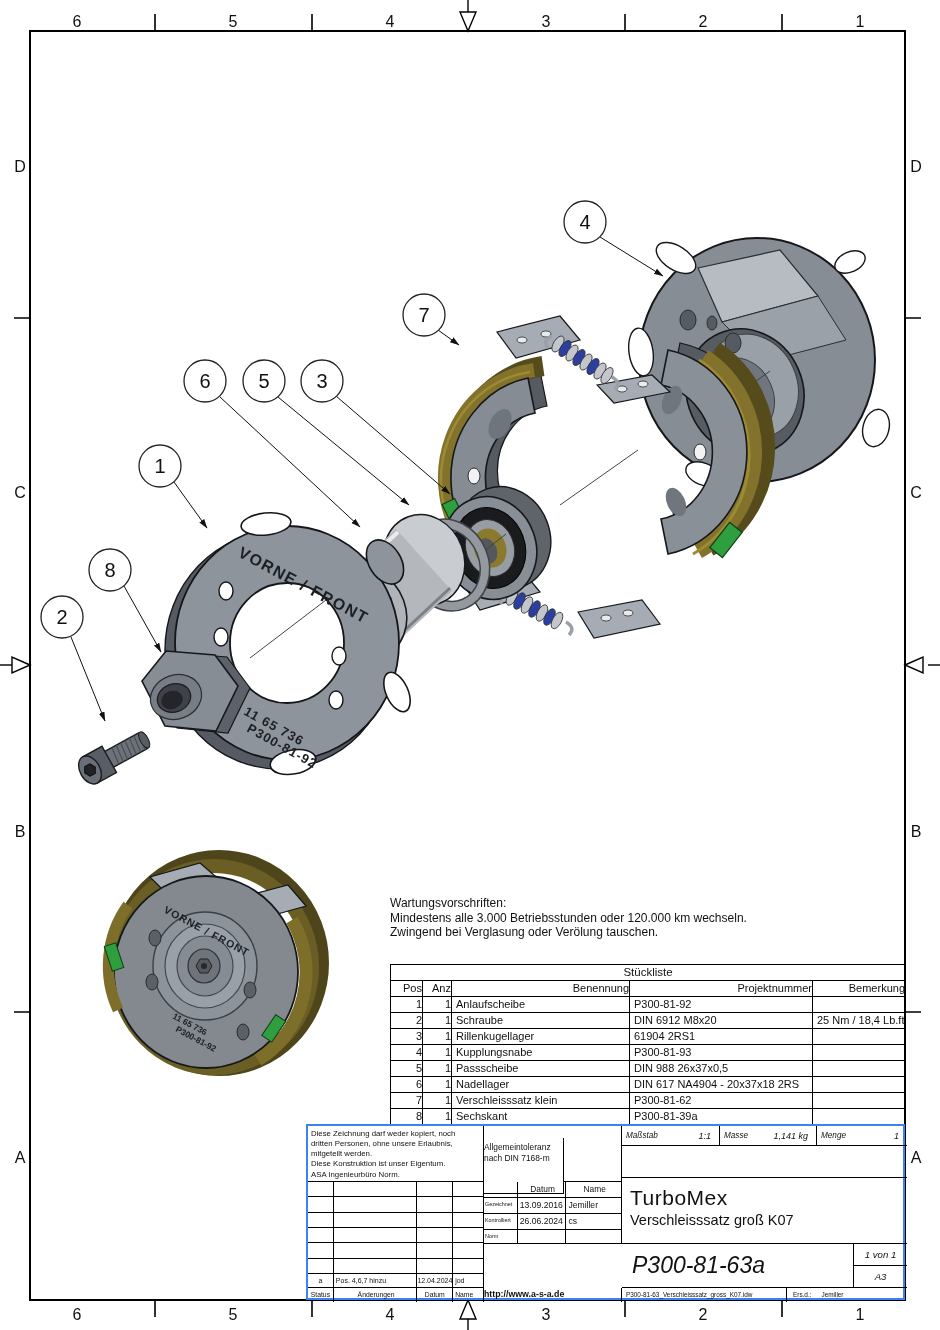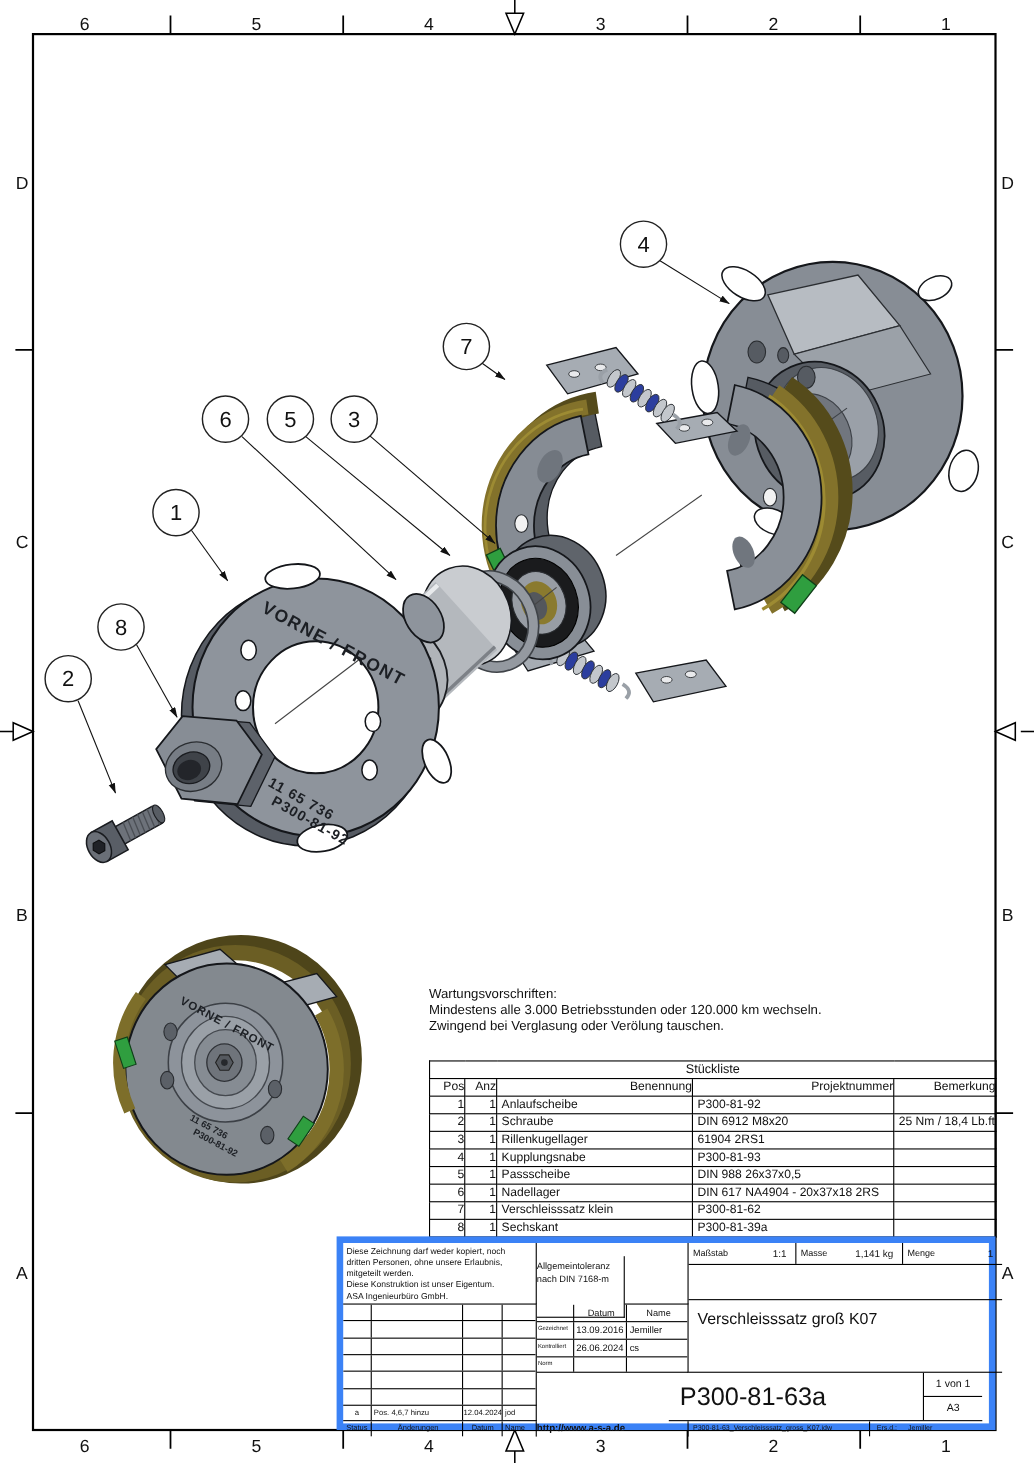--- a/index.html
+++ b/index.html
@@ -11,21 +11,21 @@
   
   .wartung { left:390px; top:896px; width:490px; font-size:12px; line-height:1.22; }
 
   
   table.bom { position:absolute; left:390px; top:964px; width:515px; border-collapse:collapse; table-layout:fixed; font-size:11px; }
   table.bom td { border:1px solid #000; height:16px; padding:0 4px; overflow:hidden; white-space:nowrap; line-height:1; }
   table.bom td.c { text-align:right; padding:0; }
   table.bom td.title { text-align:center; font-size:11.5px; }
 
   
-  .tblock { left:306px; top:1124px; width:599px; height:176px; border:6px solid #3b82f6; font-size:8px; }
+  .tblock { left:306px; top:1124px; width:599px; height:176px; border:2px solid #3b82f6; font-size:8px; }
   .tb { position:absolute; border-right:1px solid #000; border-bottom:1px solid #000; overflow:hidden; }
   .copyright { left:0; top:0; width:176px; height:56px; padding:3px 2px 0 3px; font-size:7.8px; line-height:1.3; }
   .tolbox { left:176px; top:12px; width:80px; height:56px; text-align:left; padding-top:4px; font-size:8.4px; line-height:1.35; }
   .matbox-sm { left:256px; top:0; width:58px; height:56px; }
   .revgrid { left:0; top:56px; width:176px; height:92px; }
   .revgrid .rg-row { display:flex; height:15.33px; border-bottom:1px solid #000; }
   .revgrid .rg-row:last-child { border-bottom:none; }
   .rg-c1 { width:26px; border-right:1px solid #000; }
   .rg-c2 { width:84px; border-right:1px solid #000; }
   .rg-c3 { width:36px; border-right:1px solid #000; }
@@ -41,28 +41,28 @@
   .so-row { display:flex; border-bottom:1px solid #000; }
   .so-row:last-child { border-bottom:none; }
   .so-l { width:34px; border-right:1px solid #000; font-size:5.4px; padding:3px 0 0 1px; }
   .so-d { width:49px; border-right:1px solid #000; padding:2px 0 0 2px; font-size:8.6px; }
   .so-n { width:55px; padding:2px 0 0 2px; font-size:8.6px; }
   .so-h { height:15px; line-height:15px; padding-top:0 !important; text-align:center; font-size:8.4px; }
   .logobox { left:176px; top:118px; width:138px; height:44px; text-align:center; }
   .logobox .co { font-size:9px; margin-top:-2px; }
   .urlrow { left:176px; top:162px; width:138px; height:14px; border-bottom:none; text-align:left; font-size:8.8px; font-weight:bold; line-height:13px; }
   .scalerow { left:314px; top:0; width:285px; height:20px; display:flex; border-right:none; }
-  .sc { display:flex; justify-content:space-between; align-items:center; padding:0 8px 0 4px; border-right:1px solid #000; height:100%; }
+  .sc { display:flex; justify-content:space-between; align-items:center; padding:0 8px 0 4px; border-right:1px solid #000; height:100%;font-style:italic; }
   .sc .lab { font-size:8.2px; } .sc .val { font-size:9px; }
   .sc1 { width:98px; } .sc2 { width:97px; } .sc3 { width:90px; border-right:none; }
   .matbox { left:314px; top:20px; width:285px; height:32px; border-right:none; }
   .titlebox { left:314px; top:52px; width:285px; height:66px; border-right:none; padding:8px 0 0 8px; }
   .titlebox .big { font-size:21px; letter-spacing:0.5px; }
   .titlebox .sub { font-size:14.5px; margin-top:2px; }
-  .numrow { left:296px; top:118px; width:285px; height:44px; border-right:none; display:flex; }
+  .numrow { left:314px; top:118px; width:285px; height:44px; border-right:none; display:flex;font-style:italic; }
   .dnum { width:232px; border-right:1px solid #000; font-size:23px; display:flex; align-items:center; padding-left:10px; }
   .sheetcol { width:53px; display:flex; flex-direction:column; font-size:9.6px; text-align:center; }
   .sheetcol .s1 { height:22px; line-height:22px; border-bottom:1px solid #000; }
   .sheetcol .s2 { height:22px; line-height:21px; }
   .filerow { left:314px; top:162px; width:285px; height:14px; border:none; display:flex; font-size:6.4px; line-height:13px; }
   .fname { width:165px; border-right:1px solid #000; padding-left:4px; overflow:hidden; white-space:nowrap; }
   .ers { width:120px; padding-left:6px; white-space:nowrap; }
   .ers b { font-weight:normal; margin-right:10px; }
 </style>
 </head>
@@ -444,21 +444,21 @@
         </tr>
 </tbody>
     </table>
 
 <div class="abs tblock">
   <div class="tb copyright">
     <div>Diese Zeichnung darf weder kopiert, noch</div>
     <div>dritten Personen, ohne unsere Erlaubnis,</div>
     <div>mitgeteilt werden.</div>
     <div>Diese Konstruktion ist unser Eigentum.</div>
-    <div>ASA Ingenieurbüro GmbH.</div>
+    <div>ASA Ingenieurbüro Norm.</div>
   </div>
   <div class="tb tolbox">
     <div>Allgemeintoleranz</div>
     <div>nach DIN 7168-m</div>
   </div>
   <div class="tb matbox-sm"></div>
 
   <div class="tb revgrid">
     <div class="rg-row">
           <div class="rg-c1"></div>
@@ -544,20 +544,21 @@
           <span class="lab">Masse</span>
           <span class="val">1,141 kg</span>
         </div>
     <div class="sc sc3">
           <span class="lab">Menge</span>
           <span class="val">1</span>
         </div>
   </div>
   <div class="tb matbox"></div>
   <div class="tb titlebox">
+    <div class="big">TurboMex</div>
     <div class="sub">Verschleisssatz groß K07</div>
   </div>
   <div class="tb numrow">
     <div class="dnum">P300-81-63a</div>
     <div class="sheetcol">
       <div class="s1">1 von 1</div>
       <div class="s2">A3</div>
     </div>
   </div>
   <div class="tb filerow">

